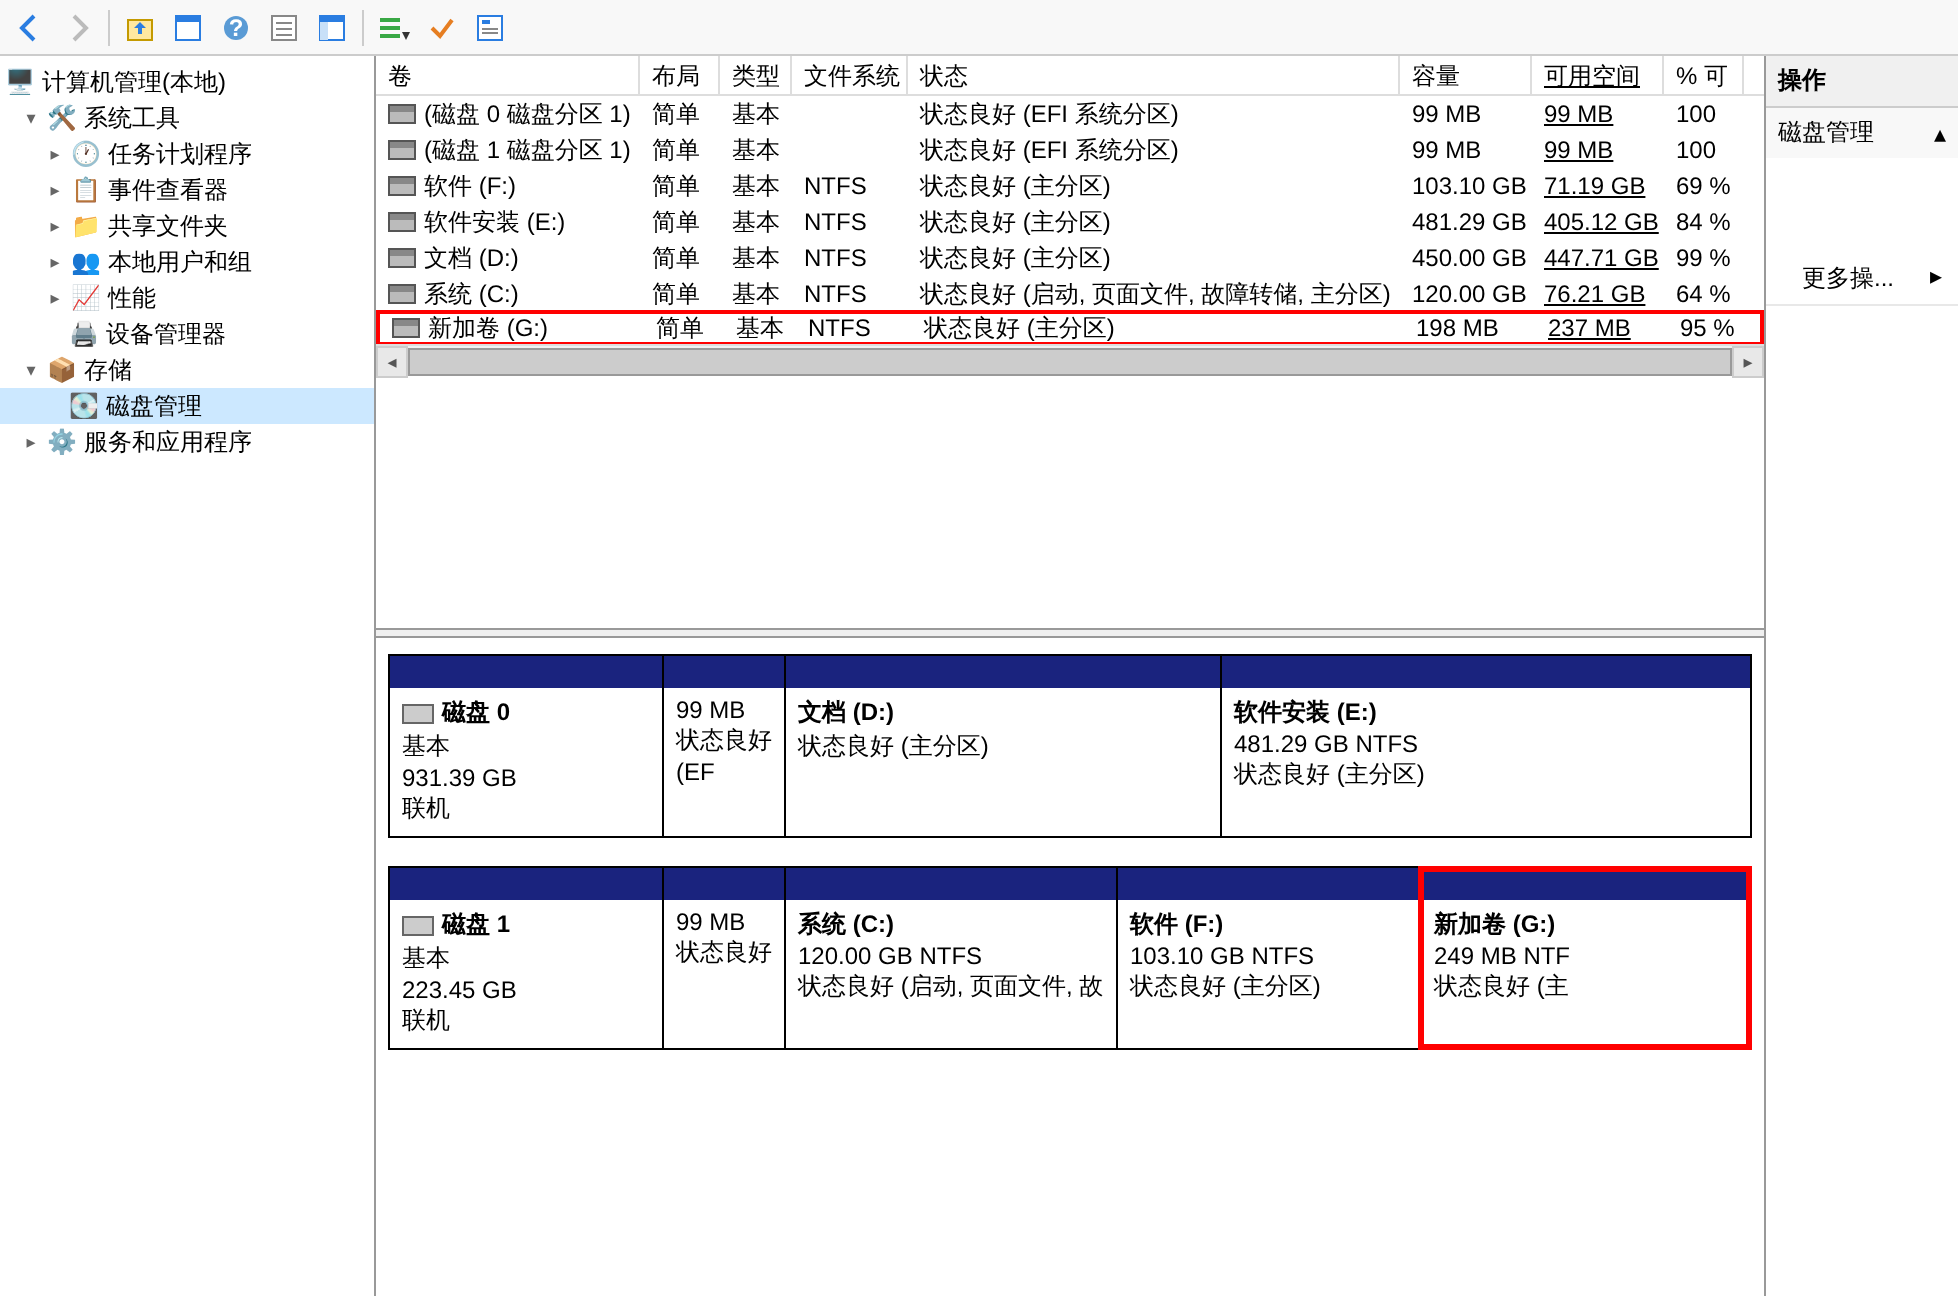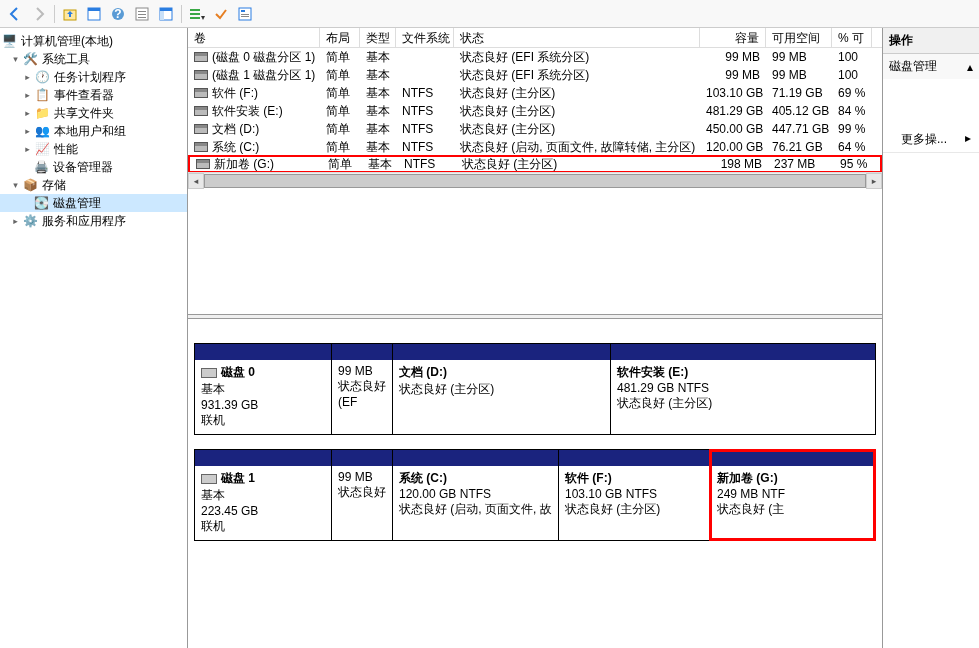--- a/index.html
+++ b/index.html
@@ -33,21 +33,21 @@
 .vol-row > div { padding: 0 6px; white-space: nowrap; overflow: hidden; }
 .vol-icon { width: 14px; height: 10px; background: linear-gradient(to bottom, #888 0%, #888 40%, #bbb 40%, #bbb 100%); border: 1px solid #555; display: inline-block; margin-right: 4px; vertical-align: middle; }
 .hscroll { height: 16px; background: #f0f0f0; border-top: 1px solid #ddd; position: relative; display:flex; align-items:center; }
 .hscroll-thumb { height:14px; background:#ccc; border:1px solid #999; }
 .hscroll-arrow { width:16px; height:16px; background:#e8e8e8; border:1px solid #ccc; display:flex; align-items:center; justify-content:center; font-size:9px; color:#555;}
 
 
 .divider { height: 5px; background: #f0f0f0; border-top: 1px solid #999; border-bottom: 1px solid #999; cursor: ns-resize; }
 
 
-.gfx-view { flex: 1; overflow: auto; padding: 24px 6px; background: #fff; }
+.gfx-view { flex: 1; overflow: auto; padding: 8px 6px; background: #fff; }
 .disk-block { margin-bottom: 14px; display: flex; align-items: stretch; height: 92px; }
 .disk-label { width: 138px; border: 1px solid #000; background: #fff; padding: 4px 6px; }
 .disk-label-head { height: 16px; background: #1a237e; margin: -4px -6px 4px -6px; }
 .disk-label .drive-icon { display:inline-block; width:16px; height:10px; background:#ccc; border:1px solid #666; margin-right:4px; vertical-align:middle;}
 .disk-parts { flex: 1; display: flex; border: 1px solid #000; border-left: none; }
 .part { border-left: 1px solid #000; flex-shrink: 0; padding: 4px 6px; position: relative; overflow: hidden; }
 .part:first-child { border-left: none;}
 .part-head { height: 16px; background: #1a237e; margin: -4px -6px 4px -6px; }
 .part-lbl { font-weight: bold; }
 .part.highlight { outline: 3px solid red; outline-offset: -2px; z-index: 2; }
@@ -59,22 +59,22 @@
 .actions-group { border-bottom: 1px solid #e8e8e8; }
 .actions-title { padding: 4px 6px; background:#f8f8f8; display:flex; justify-content:space-between; align-items:center;}
 .actions-item { padding: 4px 8px 4px 18px; cursor: pointer; margin-top: 48px; }
 
 
 .c-vol { width: 132px; }
 .c-layout { width: 40px; }
 .c-type { width: 36px; }
 .c-fs { width: 58px; }
 .c-status { width: 246px; }
-.c-cap { width: 66px; text-align: right; }
-.c-free { width: 66px; }
+.c-cap { width: 66px; }
+.c-free { width: 66px; text-decoration: underline; }
 .c-pct { width: 40px; }
 </style>
 </head>
 <body>
 
 <div class="toolbar">
   <span class="tb-btn">
       <svg width="16" height="16">
         <path d="M10 2 L4 8 L10 14" stroke="#2a7de1" stroke-width="2" fill="none"></path>
       </svg>

